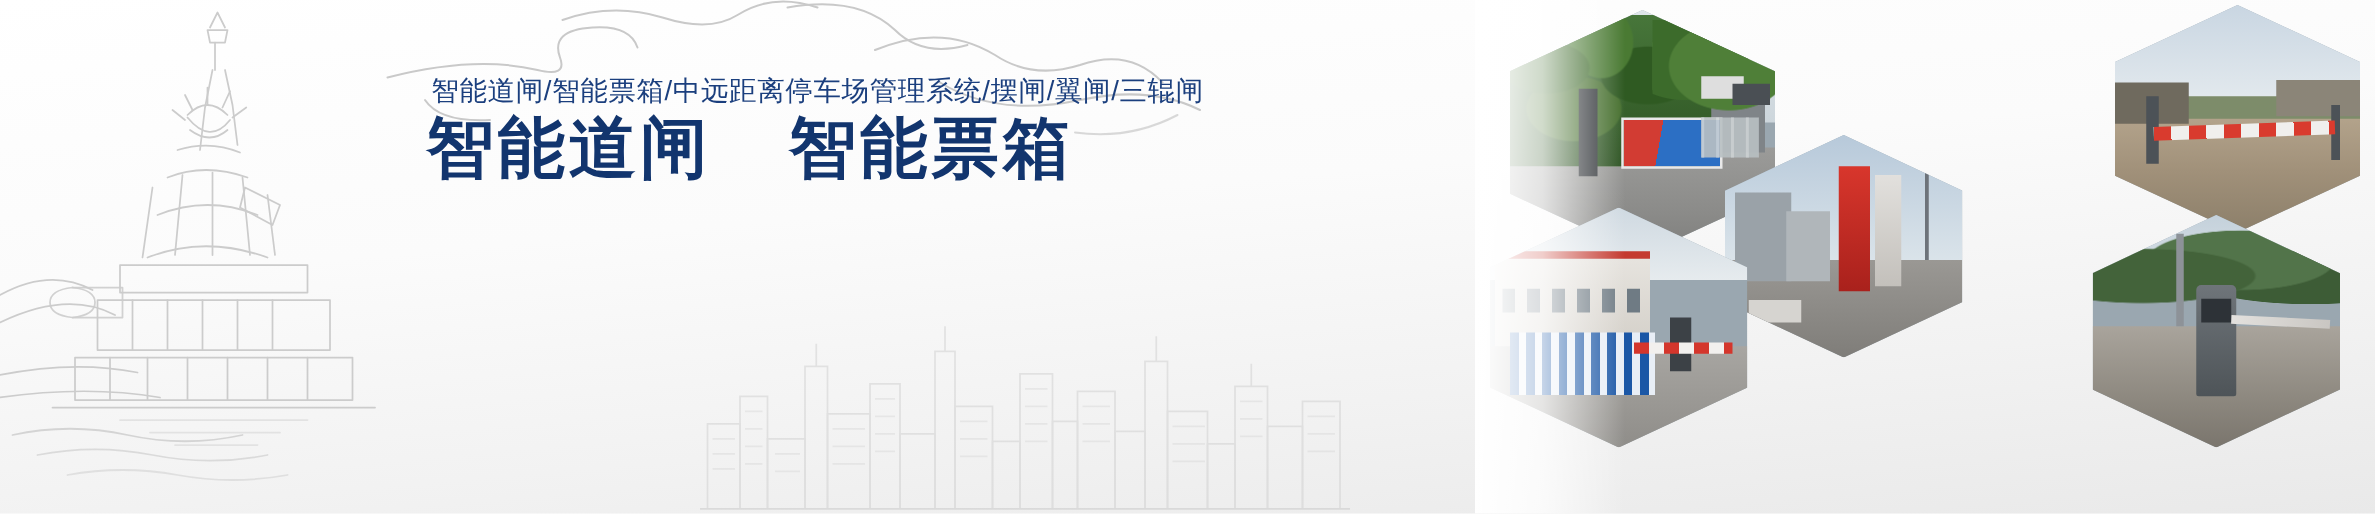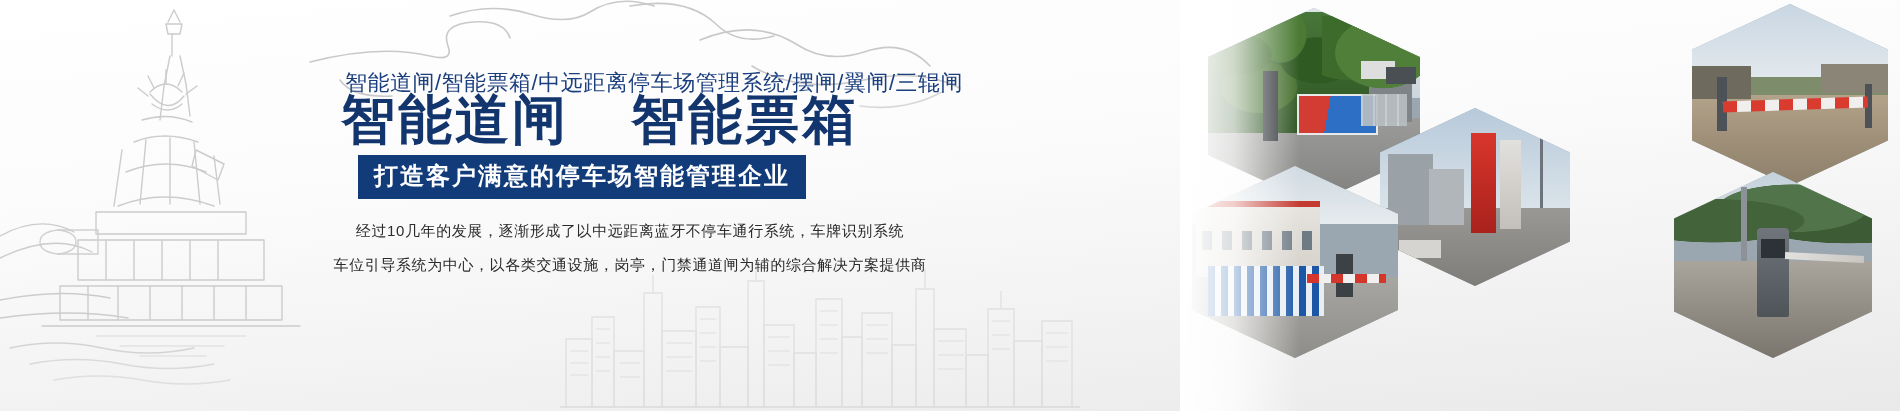--- a/index.html
+++ b/index.html
@@ -39,21 +39,21 @@
   }
   .art-scribble svg { display:block; width:100%; height:100%; }
 
   
   .copy {
     position: absolute;
     left: 0; top: 0;
     width: 930px; height: 411px;
   }
   .subtitle {
-    position: absolute; left: 345px; top: 68px;
+    position: absolute; left: 345px; top: 58px;
     font-size: 22px; line-height: 30px;
     color: #1b3f7e;
     letter-spacing: .5px;
     white-space: nowrap;
   }
   .headline {
     position: absolute; left: 341px; top: 88px;
     font-size: 54px; line-height: 62px;
     font-weight: bold;
     color: #12356e;
@@ -322,26 +322,21 @@
   <div class="copy">
 
     <div class="subtitle">智能道闸/智能票箱/中远距离停车场管理系统/摆闸/翼闸/三辊闸</div>
 
     <div class="headline">
       <span>智能道闸</span>
       <span class="gap"></span>
       <span>智能票箱</span>
     </div>
 
-    <div class="slogan">打造客户满意的停车场智能管理企业</div>
-
-    <div class="desc">
-      <span class="line">经过10几年的发展，逐渐形成了以中远距离蓝牙不停车通行系统，车牌识别系统</span>
-      <span class="line">车位引导系统为中心，以各类交通设施，岗亭，门禁通道闸为辅的综合解决方案提供商</span>
-    </div>
+
 
   </div>
 
   <div class="photos">
 
     <div class="hex" id="hex1">
       <div class="scene">
         <div class="sky"></div>
         <div class="ground"></div>
         <div class="road"></div>

